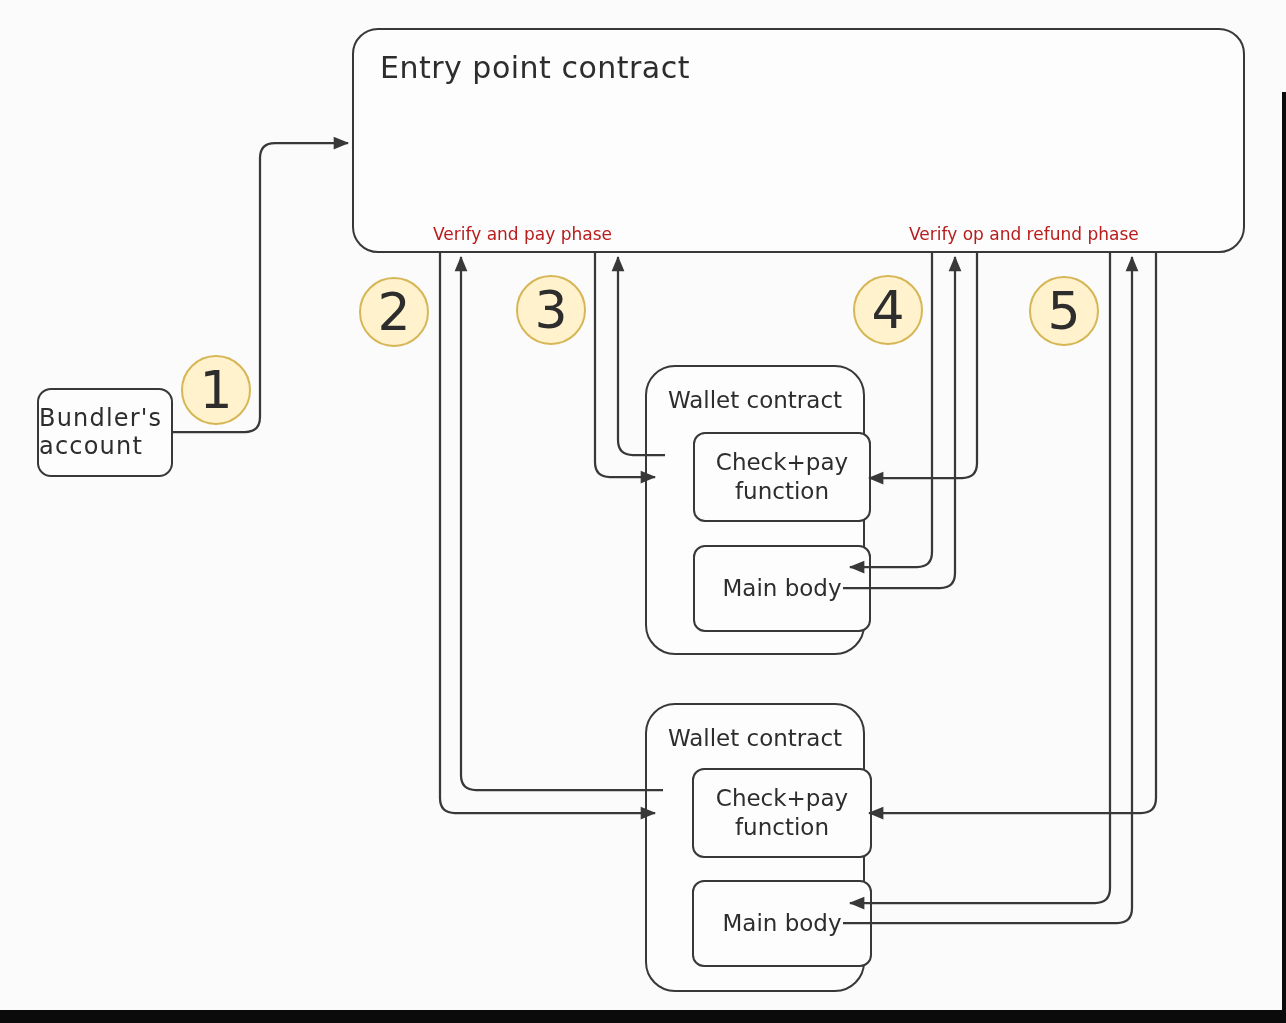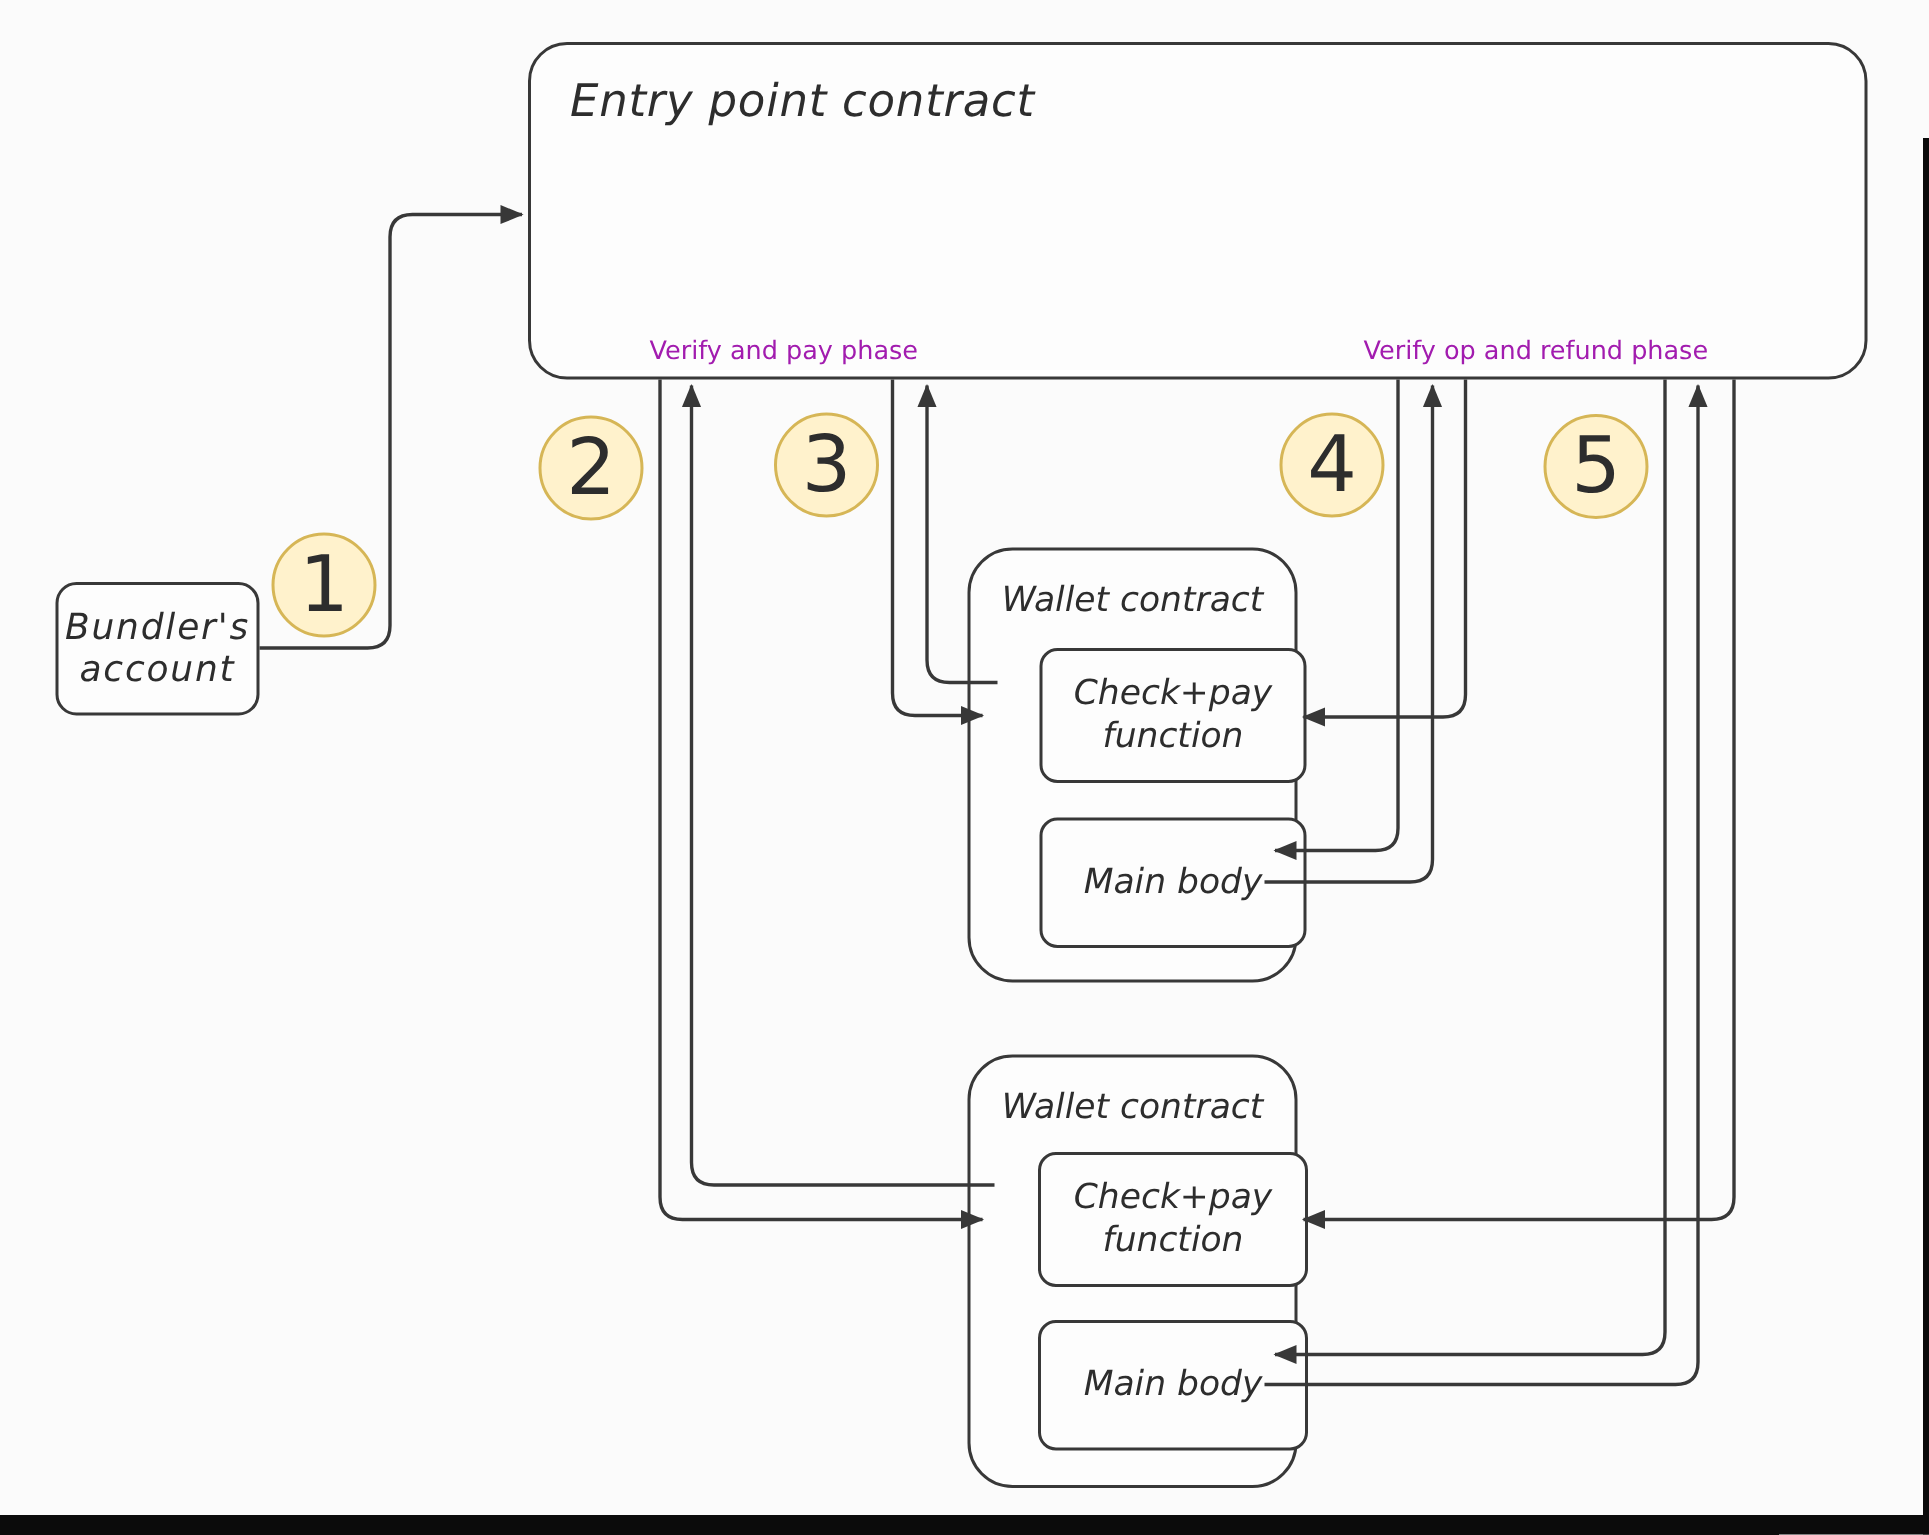--- a/index.html
+++ b/index.html
@@ -7,33 +7,32 @@
     width:1286px;height:1023px;overflow:hidden;
     background:var(--background,#fbfbfb);
     font-family:"DejaVu Sans","Liberation Sans",sans-serif;
     color:#2d2d2d;
   }
   .stage{position:relative;width:1286px;height:1023px;}
   .box{
     position:absolute;box-sizing:border-box;
     border:2px solid var(--line,#383838);
     background:#fdfdfd;
-    font-style:italic;
   }
   .entry-point{left:352px;top:28px;width:893px;height:225px;border-radius:26px;}
   .entry-title{
     position:absolute;left:26px;top:20px;
     font-size:30px;letter-spacing:0.5px;white-space:nowrap;
   }
-  .phase-label{position:absolute;font-size:17px;white-space:nowrap;color:#a21caf;}
+  .phase-label{position:absolute;font-size:17px;white-space:nowrap;color:#b91c1c;}
   .verify-label{left:433px;top:224px;}
   .execute-label{left:909px;top:224px;}
   .bundler{
     left:37px;top:388px;width:136px;height:89px;border-radius:14px;
-    display:flex;align-items:center;justify-content:center;text-align:center;
+    display:flex;align-items:center;justify-content:center;text-align:left;
     font-size:24px;letter-spacing:1.2px;line-height:1.15;
   }
   .wallet{border-radius:30px;}
   .wallet-1{left:645px;top:365px;width:220px;height:290px;}
   .wallet-2{left:645px;top:703px;width:220px;height:289px;}
   .wallet-title{
     position:absolute;left:0;top:20px;width:100%;
     text-align:center;font-size:23px;white-space:nowrap;
   }
   .inner-box{

